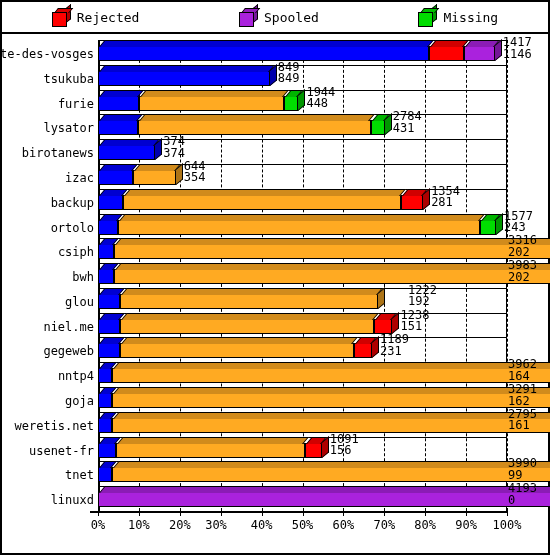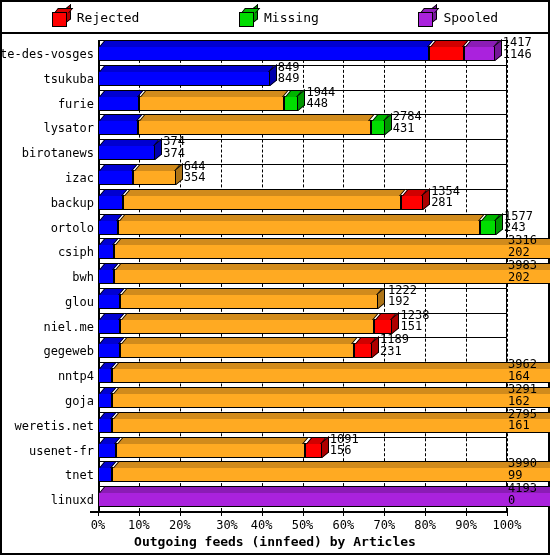--- a/index.html
+++ b/index.html
@@ -69,53 +69,52 @@
       <div class="leg-item">
         <span class="leg-cube">
           <span class="side" style="background:rgb(179,0,0)"></span>
           <span class="top" style="background:rgb(217,0,0)"></span>
           <span class="face" style="background:#ff0000"></span>
         </span>
         <span class="leg-label">Rejected</span>
       </div>
       <div class="leg-item">
         <span class="leg-cube">
+          <span class="side" style="background:rgb(119,24,155)"></span>
+          <span class="top" style="background:rgb(145,29,188)"></span>
+          <span class="face" style="background:#aa22dd"></span>
+        </span>
+        <span class="leg-label">Spooled</span>
+      </div>
+      <div class="leg-item">
+        <span class="leg-cube">
           <span class="side" style="background:rgb(0,155,0)"></span>
           <span class="top" style="background:rgb(0,188,0)"></span>
           <span class="face" style="background:#00dd00"></span>
         </span>
         <span class="leg-label">Missing</span>
       </div>
-      <div class="leg-item">
-        <span class="leg-cube">
-          <span class="side" style="background:rgb(119,24,155)"></span>
-          <span class="top" style="background:rgb(145,29,188)"></span>
-          <span class="face" style="background:#aa22dd"></span>
-        </span>
-        <span class="leg-label">Spooled</span>
-      </div>
     </div>
 
   <div id="plot">
     <div id="plotarea"></div>
     <div class="axis-left"></div>
     <div class="axis-right"></div>
     <div class="axis-bottom"></div>
-    <div id="xtitle">Outgoing feeds (innfeed) by Articles</div>
   <div class="tick" style="left: 96px;"></div>
       <div class="xlab" style="left: 96px;">0%</div>
       <div class="gridline" style="left: 136.9px; top: 6px;"></div>
       <div class="tick" style="left: 136.9px;"></div>
       <div class="xlab" style="left: 136.9px;">10%</div>
       <div class="gridline" style="left: 177.8px; top: 6px;"></div>
       <div class="tick" style="left: 177.8px;"></div>
       <div class="xlab" style="left: 177.8px;">20%</div>
       <div class="gridline" style="left: 218.7px; top: 6px;"></div>
       <div class="tick" style="left: 218.7px;"></div>
-      <div class="xlab" style="left: 225px;">30%</div>
+      <div class="xlab" style="left: 214px;">30%</div>
       <div class="gridline" style="left: 259.6px; top: 6px;"></div>
       <div class="tick" style="left: 259.6px;"></div>
       <div class="xlab" style="left: 259.6px;">40%</div>
       <div class="gridline" style="left: 300.5px; top: 6px;"></div>
       <div class="tick" style="left: 300.5px;"></div>
       <div class="xlab" style="left: 300.5px;">50%</div>
       <div class="gridline" style="left: 341.4px; top: 6px;"></div>
       <div class="tick" style="left: 341.4px;"></div>
       <div class="xlab" style="left: 341.4px;">60%</div>
       <div class="gridline" style="left: 382.3px; top: 6px;"></div>
@@ -290,21 +289,21 @@
       <div class="rowsep" style="top: 253.895px;"></div>
       <div class="row" style="top: 253.895px; width: 546px;">
         <div class="ylabel" style="right: 454px; top: 7px;">glou</div>
         <div class="seg" style="left: 96px; width: 22.495px; background: rgb(0, 0, 255);">
           <span class="cap" style="background: rgb(0, 0, 209);"></span>
         </div>
         <div class="seg" style="left: 118.495px; width: 257.67px; background: rgb(255, 170, 34);">
           <span class="cap" style="background: rgb(209, 139, 28);"></span>
         </div>
         <div class="endcap" style="left: 376.165px; top: 5px; background: rgb(173, 116, 23);"></div>
-        <div class="vals" style="left: 386px; top: -3px;">
+        <div class="vals" style="left: 406px; top: -3px;">
           <span>1222</span>
           <span>192</span>
         </div>
       </div>
       <div class="rowsep" style="top: 278.684px;"></div>
       <div class="row" style="top: 278.684px; width: 546px;">
         <div class="ylabel" style="right: 454px; top: 7px;">niel.me</div>
         <div class="seg" style="left: 96px; width: 22.495px; background: rgb(0, 0, 255);">
           <span class="cap" style="background: rgb(0, 0, 209);"></span>
         </div>

